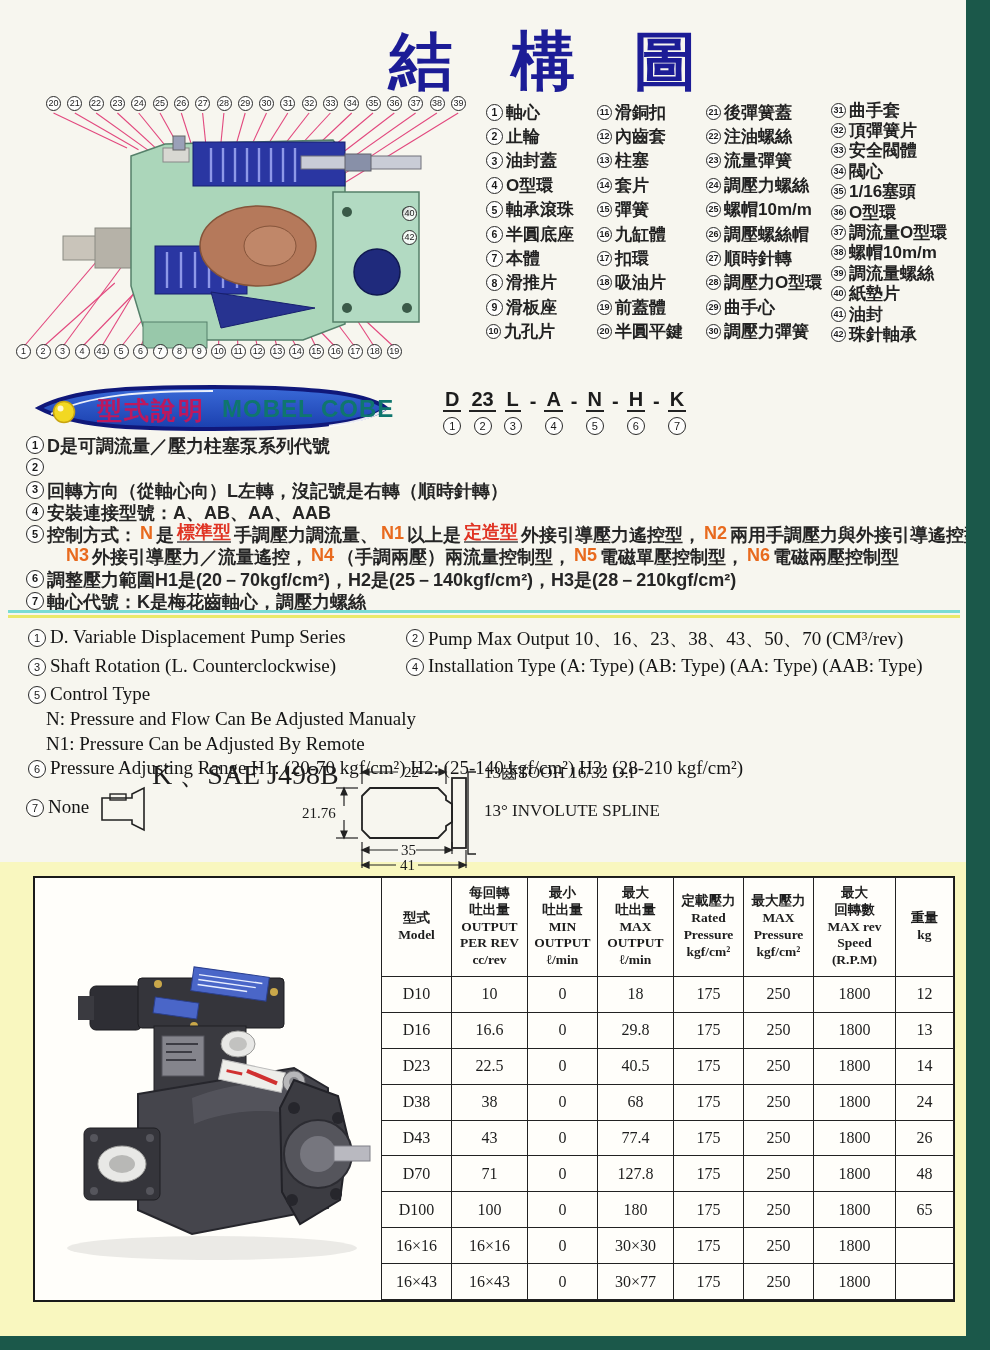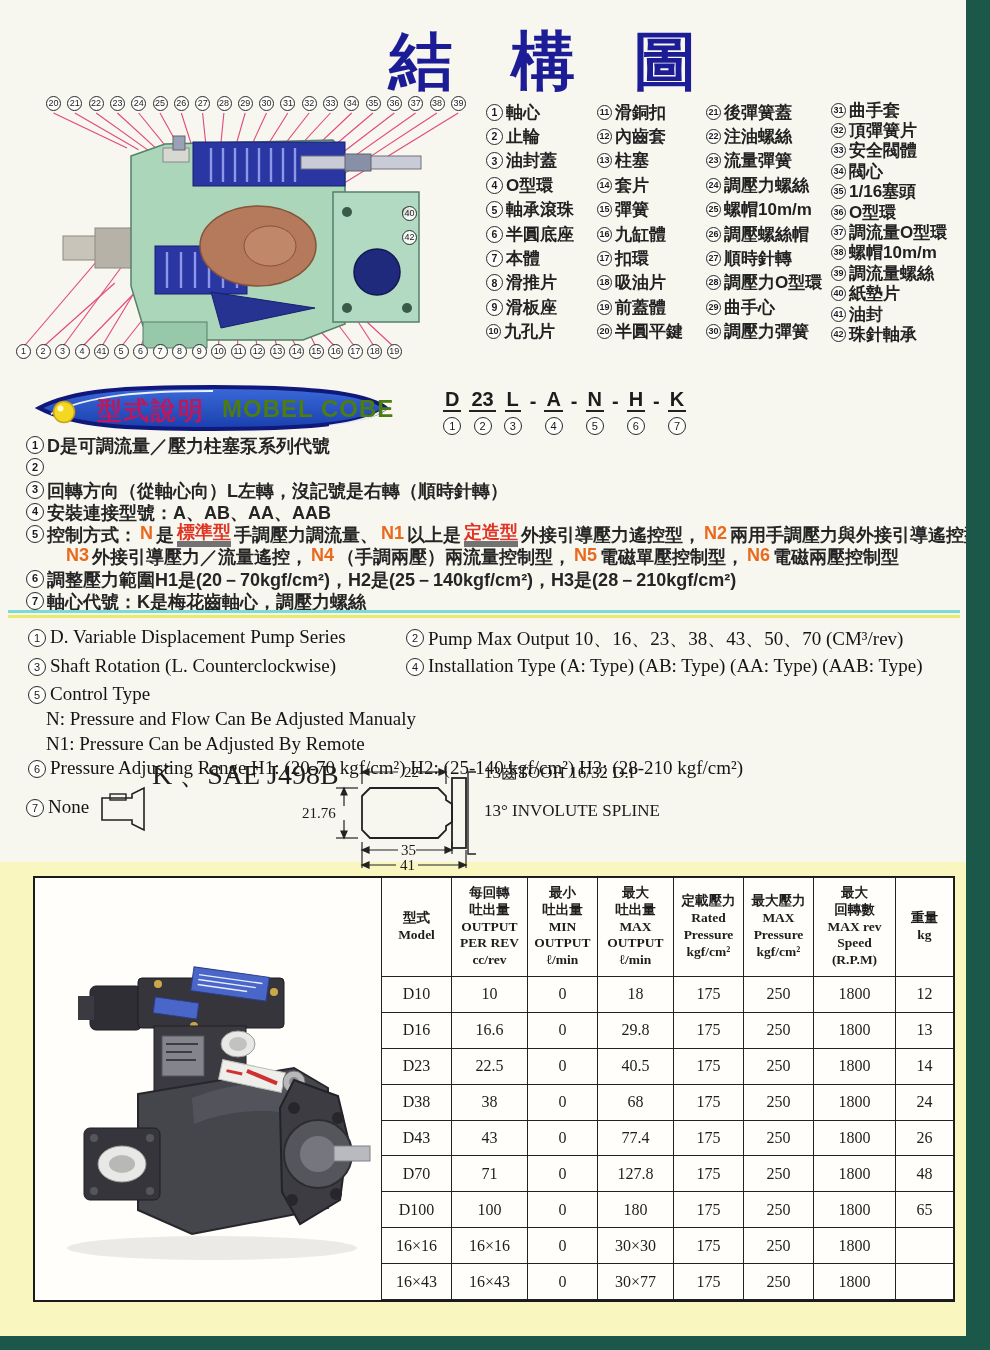--- a/index.html
+++ b/index.html
@@ -27,34 +27,34 @@
   #parts-col1{left:486px;top:100px;} #parts-col2{left:597px;top:100px;}
   #parts-col3{left:706px;top:100px;} #parts-col4{left:831px;top:100px;}
   
   .callout-row{display:flex;justify-content:space-between;}
   #callouts-top{left:46px;top:96px;width:420px;}
   #callouts-bottom{left:16px;top:344px;width:386px;}
   #callouts-side{left:402px;top:206px;display:flex;flex-direction:column;gap:9px;}
   
   #banner-wrap{left:33px;top:384px;width:358px;height:48px;}
   #banner-text-zh{left:97px;top:394px;font-size:25px;font-weight:bold;color:#be185d;letter-spacing:2px;}
-  #banner-text-en{left:222px;top:395px;font-size:24px;font-weight:bold;color:#4d7c0f;letter-spacing:1px;}
+  #banner-text-en{left:222px;top:395px;font-size:24px;font-weight:bold;color:#0f766e;letter-spacing:1px;}
   
   #model-code{left:443px;top:388px;display:flex;align-items:flex-start;gap:8px;}
   .mc-seg{display:flex;flex-direction:column;align-items:center;gap:5px;}
   .mc-letter{font-size:20px;font-weight:bold;border-bottom:2px solid #222;padding:0 2px;line-height:1.1;}
   .mc-dash{font-size:20px;font-weight:bold;line-height:1.2;margin-top:1px;}
   
   #notes-zh{left:26px;top:434px;width:935px;}
   .note-line{display:flex;align-items:flex-start;gap:3px;font-size:18px;height:22.3px;
     font-weight:bold;color:#252525;white-space:nowrap;}
   .note-line .circ{margin-top:2px;}
   .note-indent{padding-left:40px;}
   .c-orange{color:#e86a1e;}
-  .c-redterm{color:#e03424;border-bottom:6px solid #737373;line-height:1.0;}
+  .c-redterm{color:#e03424;border-bottom:2px solid #737373;line-height:1.0;}
   
   #divider-teal{left:8px;top:610px;width:952px;height:3px;background:#7adcd4;}
   #divider-yellow{left:8px;top:615px;width:952px;height:3px;background:#e9e96a;}
   
   .en-item{display:flex;align-items:flex-start;gap:4px;font-family:"Liberation Serif",serif;
     font-size:19px;color:#141414;white-space:nowrap;}
   .en-item .circ{margin-top:3px;}
   .en-sub{font-family:"Liberation Serif",serif;font-size:19px;color:#141414;white-space:nowrap;}
   
   #none-row{left:26px;top:796px;}

